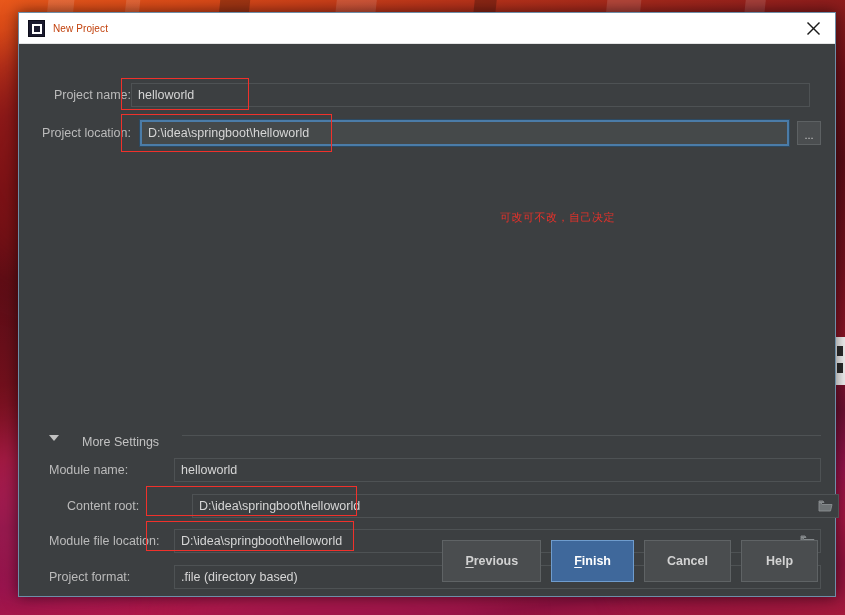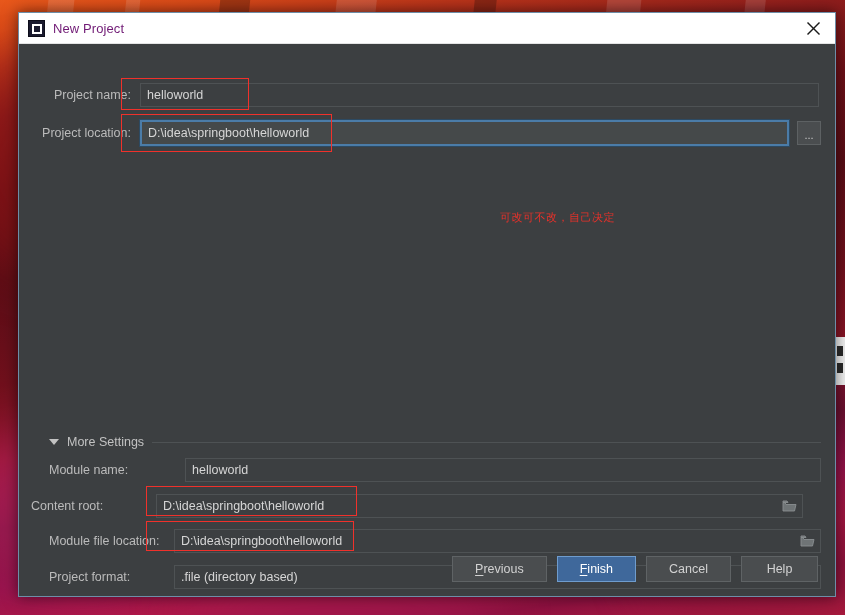--- a/index.html
+++ b/index.html
@@ -81,21 +81,21 @@
       linear-gradient(to right, #fff 0 2px, transparent 2px 8px, #fff 8px 10px),
       linear-gradient(to bottom, #fff 0 2px, transparent 2px);
     background-repeat: no-repeat;
   }
   .app-icon::after {
     content: "";
     position: absolute; left: 3px; bottom: 2px;
     width: 10px; height: 2px; background: #fff;
   }
   #title-text {
-    font-size: 13px; color: #701a75;
+    font-size: 10px; color: #c2410c;
     letter-spacing: .1px;
   }
   #close-btn {
     margin-left: auto;
     width: 44px; height: 30px;
     display: flex; align-items: center; justify-content: center;
     cursor: pointer;
   }
   #close-btn svg { display: block; }
 
@@ -173,22 +173,22 @@
     border-right: 5px solid transparent;
     border-top: 5px solid #b4b4b4;
     cursor: pointer;
   }
 
   
   #more-settings {
     position: absolute;
     left: 30px; top: 391px;
     width: 772px;
-    display: flex; align-items: center;
-    gap: 8px;
+    display: flex; 
+    gap: 23px;
     cursor: pointer;
   }
   #more-settings .tri {
     width: 0; height: 0;
     border-left: 5px solid transparent;
     border-right: 5px solid transparent;
     border-top: 6px solid #c2c2c2;
     flex: none;
   }
   #more-settings .ms-label {
@@ -218,28 +218,29 @@
 
   
   #buttonbar {
     position: absolute;
     left: 0; right: 0; bottom: 14px;
     display: flex; justify-content: flex-end;
     gap: 10px;
     padding-right: 17px;
   }
   .dlg-btn {
-    min-width: 77px; height: 26px;
+    min-width: 77px; height: 42px;
     background: #4a4d4f;
     border: 1px solid #5f6365;
     color: #d2d2d2;
     font-size: 12.5px;
     display: flex; align-items: center; justify-content: center;
     cursor: pointer;
     padding: 0 22px;
+    font-weight: bold;
   }
   .dlg-btn.primary {
     background: #3f689b;
     border: 1px solid #6f9ccd;
     color: #ffffff;
     box-shadow: inset 0 0 0 1px #34週;
     align-items: center;
   }
   .dlg-btn u { text-underline-offset: 2px; }
 
@@ -292,44 +293,44 @@
       <svg width="15" height="15" viewBox="0 0 15 15">
         <line x1="1.5" y1="1.5" x2="13.5" y2="13.5" stroke="#1b1b1b" stroke-width="1.4"></line>
         <line x1="13.5" y1="1.5" x2="1.5" y2="13.5" stroke="#1b1b1b" stroke-width="1.4"></line>
       </svg>
     </div>
   </div>
 
   <div id="dialog-body">
 
     <div class="field-row" style="left:0px; top:39px; width:802px;">
-      <div class="flabel" style="width:112px; margin-right:9px;padding-left:16px;">Project name:</div>
+      <div class="flabel" style="width:112px; padding-left:16px;">Project name:</div>
       <div class="finput flat" style="width:679px;">helloworld</div>
     </div>
 
     <div class="field-row" style="left:0px; top:76px; width:802px;">
       <div class="flabel" style="width:112px; margin-right:9px;">Project location:</div>
       <div class="finput focused" style="width:650px; height:26px;">D:\idea\springboot\helloworld</div>
       <div class="browse-btn" style="margin-left:8px;">...</div>
     </div>
 
     <div id="annotation">可改可不改，自己决定</div>
 
     <div id="more-settings">
       <span class="tri"></span>
       <span class="ms-label">More Settings</span>
       <span class="ms-rule"></span>
     </div>
 
-    <div class="field-row" style="left:30px; top:414px; width:772px;gap:11px;">
+    <div class="field-row" style="left:30px; top:414px; width:772px;">
       <div class="flabel" style="width:125px; text-align:left;">Module name:</div>
       <div class="finput flat" style="width:647px;">helloworld</div>
     </div>
 
-    <div class="field-row" style="left:12px; top:450px; width:772px;">
+    <div class="field-row" style="left:48px; top:450px; width:772px;">
       <div class="flabel" style="width:125px; text-align:left;">Content root:</div>
       <div class="finput flat" style="width:647px; position:relative;">
         <span>D:\idea\springboot\helloworld</span>
         <span class="folder-btn">
           <svg width="15" height="13" viewBox="0 0 15 13">
             <path d="M1 3 L1 11.5 L12.5 11.5 L14 5 L4 5 L3 3 Z" fill="#6f7476" stroke="#8a8f91" stroke-width="0.9"></path>
             <path d="M1 3 L1 1.5 L5 1.5 L6 3 Z" fill="#6f7476" stroke="#8a8f91" stroke-width="0.9"></path>
           </svg>
         </span>
       </div>

